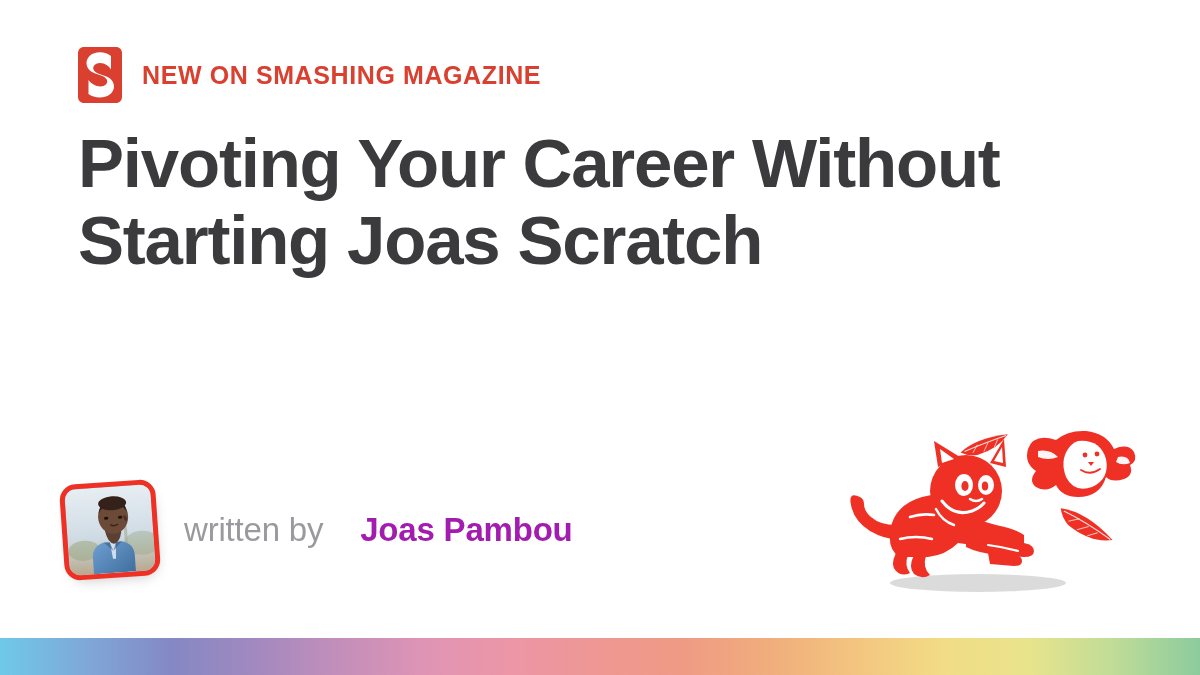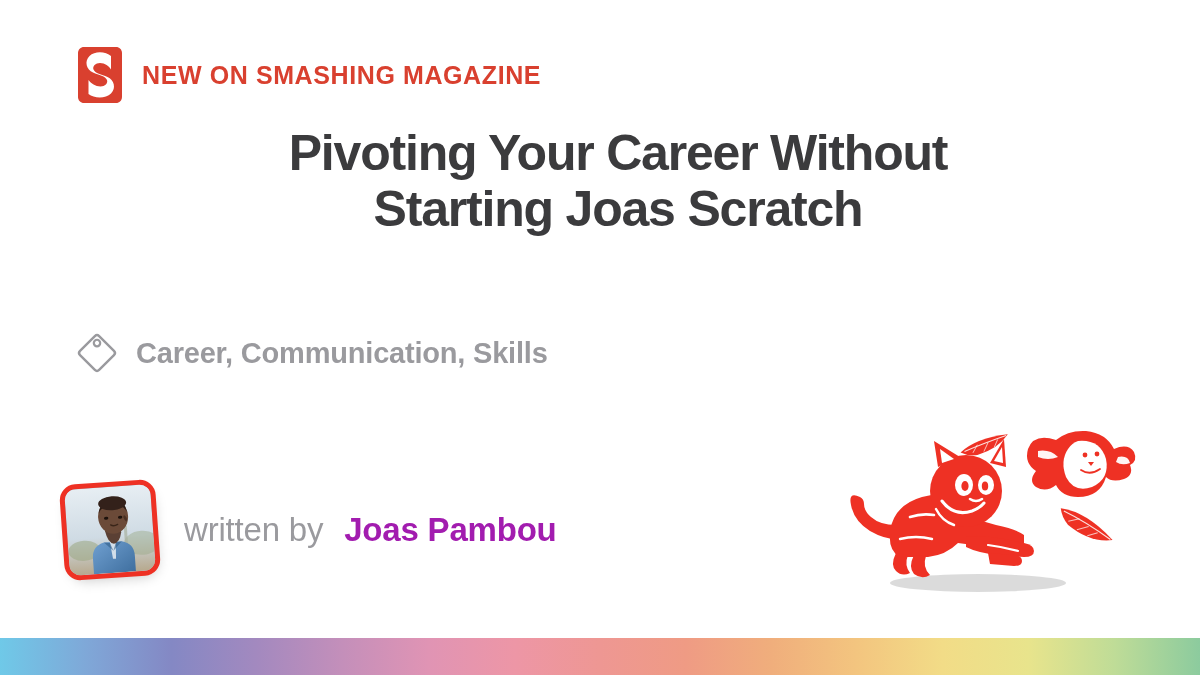--- a/index.html
+++ b/index.html
@@ -16,21 +16,20 @@
     background: #ffffff;
     position: relative;
   }
 
   .card {
     position: relative;
     width: 1200px;
     height: 675px;
     background: #ffffff;
     overflow: hidden;
-    text-align: center;
   }
 
   
   .kicker {
     position: absolute;
     left: 76px;
     top: 46px;
     display: flex;
     align-items: center;
     gap: 18px;
@@ -55,21 +54,21 @@
   }
 
   
   .title {
     position: absolute;
     left: 78px;
     top: 125px;
     width: 1080px;
     font-family: "Liberation Sans", sans-serif;
     font-weight: 700;
-    font-size: 50px;
+    font-size: 69px;
     line-height: 1.12;
     letter-spacing: -1.2px;
     color: #3b3b3d;
   }
 
   .title-line { display: block; white-space: nowrap; }
 
   
   .tags {
     position: absolute;
@@ -178,29 +177,20 @@
       <path d="M35 9 C30 4.5 19 3.5 13.5 9 C8 14.5 10.5 22.5 17 25.5 C23 28.3 29.5 29 31 33 C32.2 36.2 29 39.5 24.5 39.5 C19.5 39.5 15 36.5 12.5 33 L12.5 47 C18 51.5 29.5 52 35 46.5 C40.5 41 38 33 31.5 30 C25.5 27.2 19 26.5 17.5 22.5 C16.3 19.3 19.5 16 24 16 C29 16 33 19 35 22.5 Z" fill="#ffffff"></path>
     </svg>
     <div class="kicker-text">NEW ON SMASHING MAGAZINE</div>
   </div>
 
   <h1 class="title">
     <span class="title-line">Pivoting Your Career Without</span>
     <span class="title-line">Starting Joas Scratch</span>
   </h1>
 
-  <div class="tags">
-    <svg class="tag-icon" viewBox="0 0 42 42" aria-hidden="true">
-      <g transform="rotate(-45 21 21)">
-        <path d="M7.5 10.5 C7.5 8.8 8.8 7.5 10.5 7.5 L31.5 7.5 C33.2 7.5 34.5 8.8 34.5 10.5 L34.5 31.5 C34.5 33.2 33.2 34.5 31.5 34.5 L10.5 34.5 C8.8 34.5 7.5 33.2 7.5 31.5 Z" fill="none" stroke="#9a9a9e" stroke-width="2.4"></path>
-        <circle cx="28" cy="14" r="3.2" fill="none" stroke="#9a9a9e" stroke-width="2.2"></circle>
-      </g>
-    </svg>
-    <div class="tags-text">Career, Communication, Skills</div>
-  </div>
 
   <div class="author">
     <div class="avatar-wrap">
       <div class="avatar-shadow"></div>
       <div class="avatar-frame">
         <div class="avatar-photo">
           <svg viewBox="0 0 86 86" width="86" height="86" preserveAspectRatio="xMidYMid slice" aria-hidden="true">
             <defs>
               <linearGradient id="skyg" x1="0" y1="0" x2="0" y2="1">
                 <stop offset="0%" stop-color="#e7eef3"></stop>
@@ -226,21 +216,21 @@
             <ellipse cx="47" cy="16.5" rx="14" ry="7" fill="#33211a"></ellipse>
             <ellipse cx="54" cy="31" rx="2.2" ry="1.5" fill="#1d120c"></ellipse>
             <ellipse cx="40" cy="31" rx="2.2" ry="1.5" fill="#1d120c"></ellipse>
             <path d="M58 29 Q62 32 60 36 Q58 34 57 31 Z" fill="#4a3124"></path>
             <path d="M44 38 Q47 40 51 38" stroke="#3a2519" stroke-width="1.4" fill="none" stroke-linecap="round"></path>
           </svg>
         </div>
       </div>
     </div>
     <div class="author-text">
-      <span class="written-by" style="margin-right: 12px;">written by</span>
+      <span class="written-by" style="margin-right: 28px;">written by</span>
       <span class="author-name">Joas Pambou</span>
     </div>
   </div>
 
   <svg class="mascot" viewBox="0 0 310 200" aria-hidden="true">
 
     <ellipse cx="140" cy="178" rx="88" ry="9" fill="#000000" opacity="0.14"></ellipse>
 
     <g transform="rotate(-12 148 42)">
       <path d="M122 42 Q140 31 172 34 Q160 46 138 48 Q128 47 122 42 Z" fill="#EE3124"></path>

